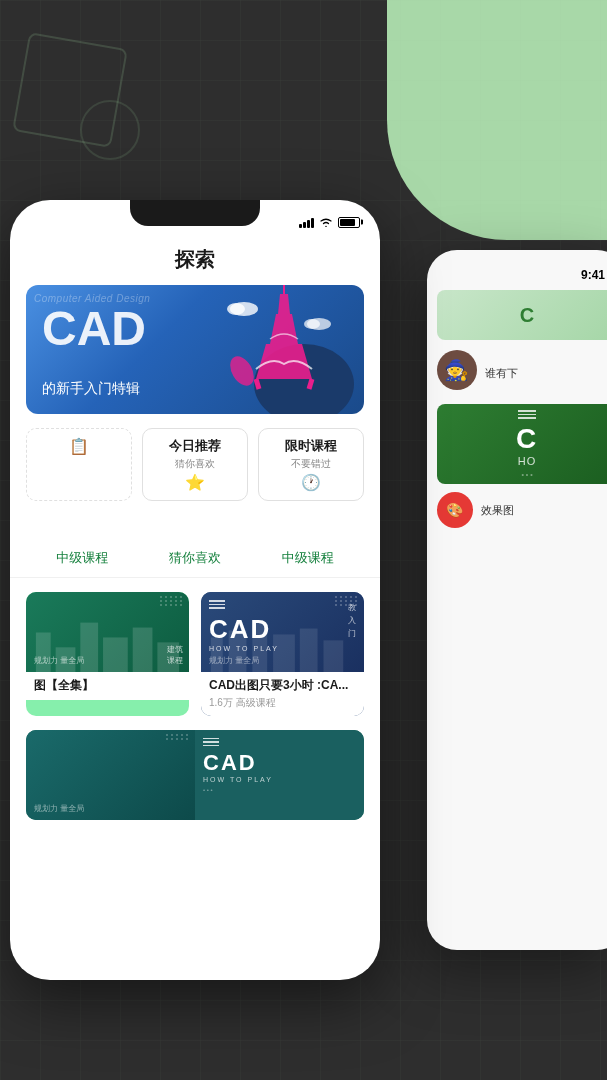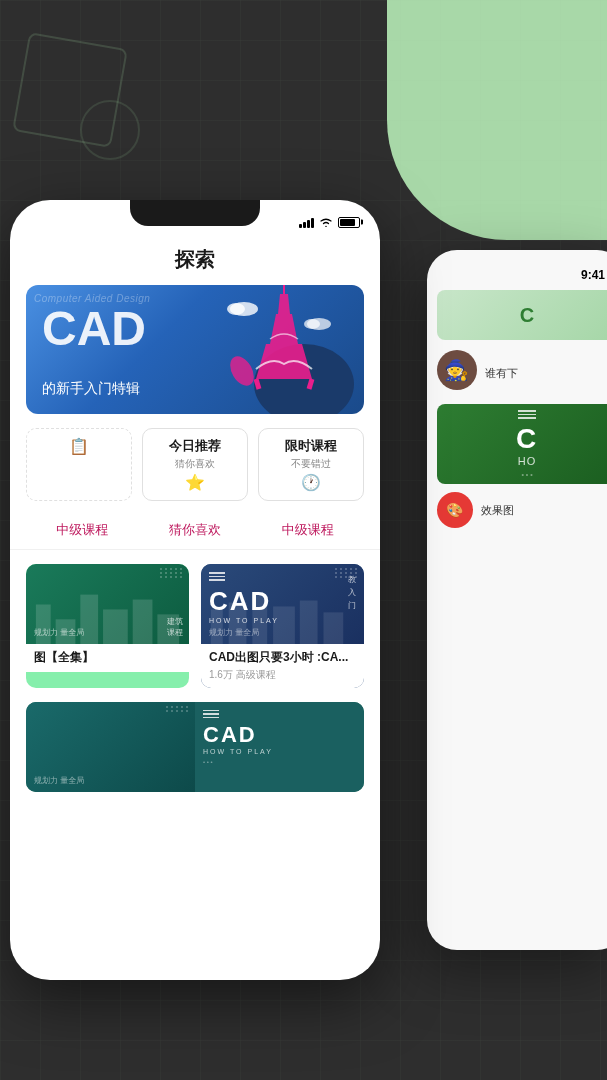--- a/index.html
+++ b/index.html
@@ -247,21 +247,22 @@
     
     .nav-links {
       display: flex;
       justify-content: space-around;
       padding: 6px 16px 10px;
       border-bottom: 1px solid #f0f0f0;
     }
 
     .nav-link {
       font-size: 13px;
-      color: #be185d;
+      color: #15803d;
+      margin-top: 28px;
     }
 
     
     .course-grid {
       display: grid;
       grid-template-columns: 1fr 1fr;
       gap: 12px;
       margin: 14px 16px;
     }
 

